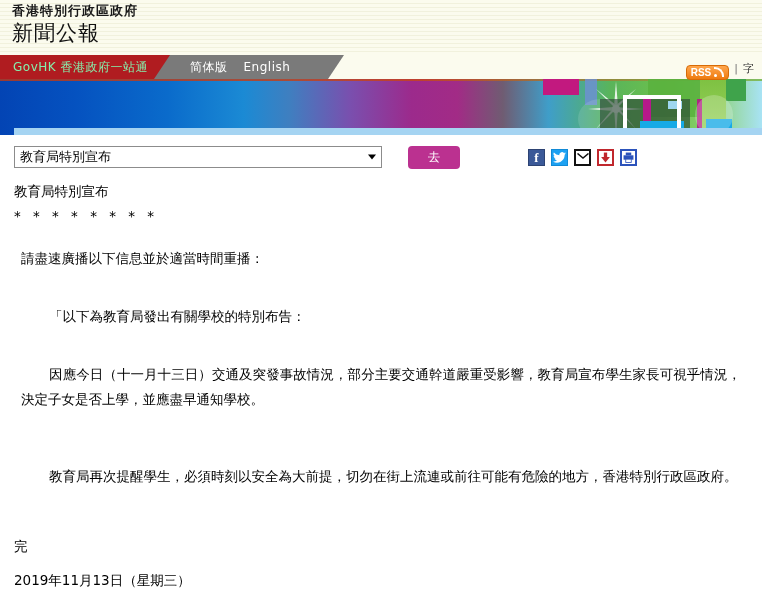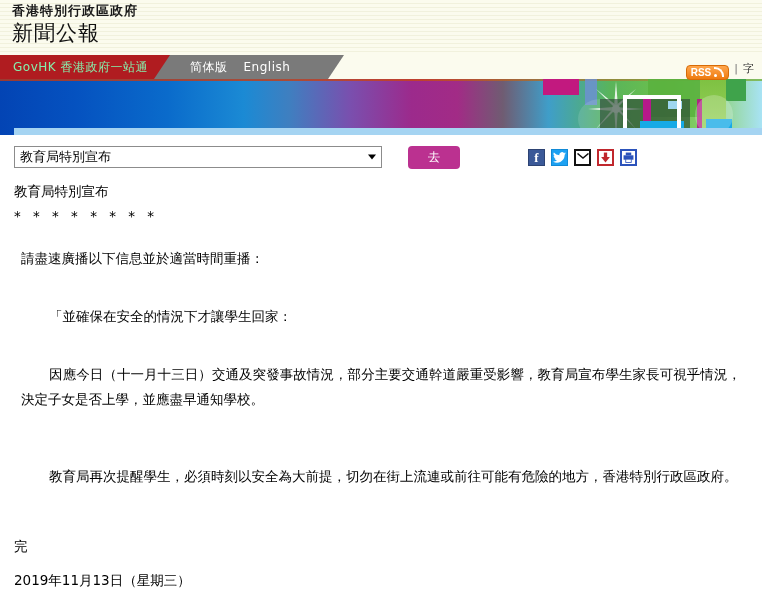--- a/index.html
+++ b/index.html
@@ -524,21 +524,21 @@
   </div>
 </div>
 
 <div class="article">
   <div class="art-title">教育局特別宣布</div>
   <div class="art-stars">* * * * * * * *</div>
   <div class="art-gap-sm"></div>
   <div class="art-p">請盡速廣播以下信息並於適當時間重播：</div>
   <div class="art-gap"></div>
 
-  <div class="art-p"><span class="indent"></span><span>「並確保在安全的情況下才讓學生回家：</span></div>
+  <div class="art-p"><span class="indent"></span><span>「以下為教育局發出有關學校的特別布告：</span></div>
   <div class="art-gap"></div>
 
   <div class="art-p"><span class="indent"></span><span>因應今日（十一月十三日）交通及突發事故情況，部分主要交通幹道嚴重受影響，教育局宣布學生家長可視乎情況，決定子女是否上學，並應盡早通知學校。</span></div>
   <div class="art-gap"></div>
 
   <div class="art-gap"></div>
 
   <div class="art-p"><span class="indent"></span><span>教育局再次提醒學生，必須時刻以安全為大前提，切勿在街上流連或前往可能有危險的地方，香港特別行政區政府。</span></div>
   <div class="art-gap"></div>
 

